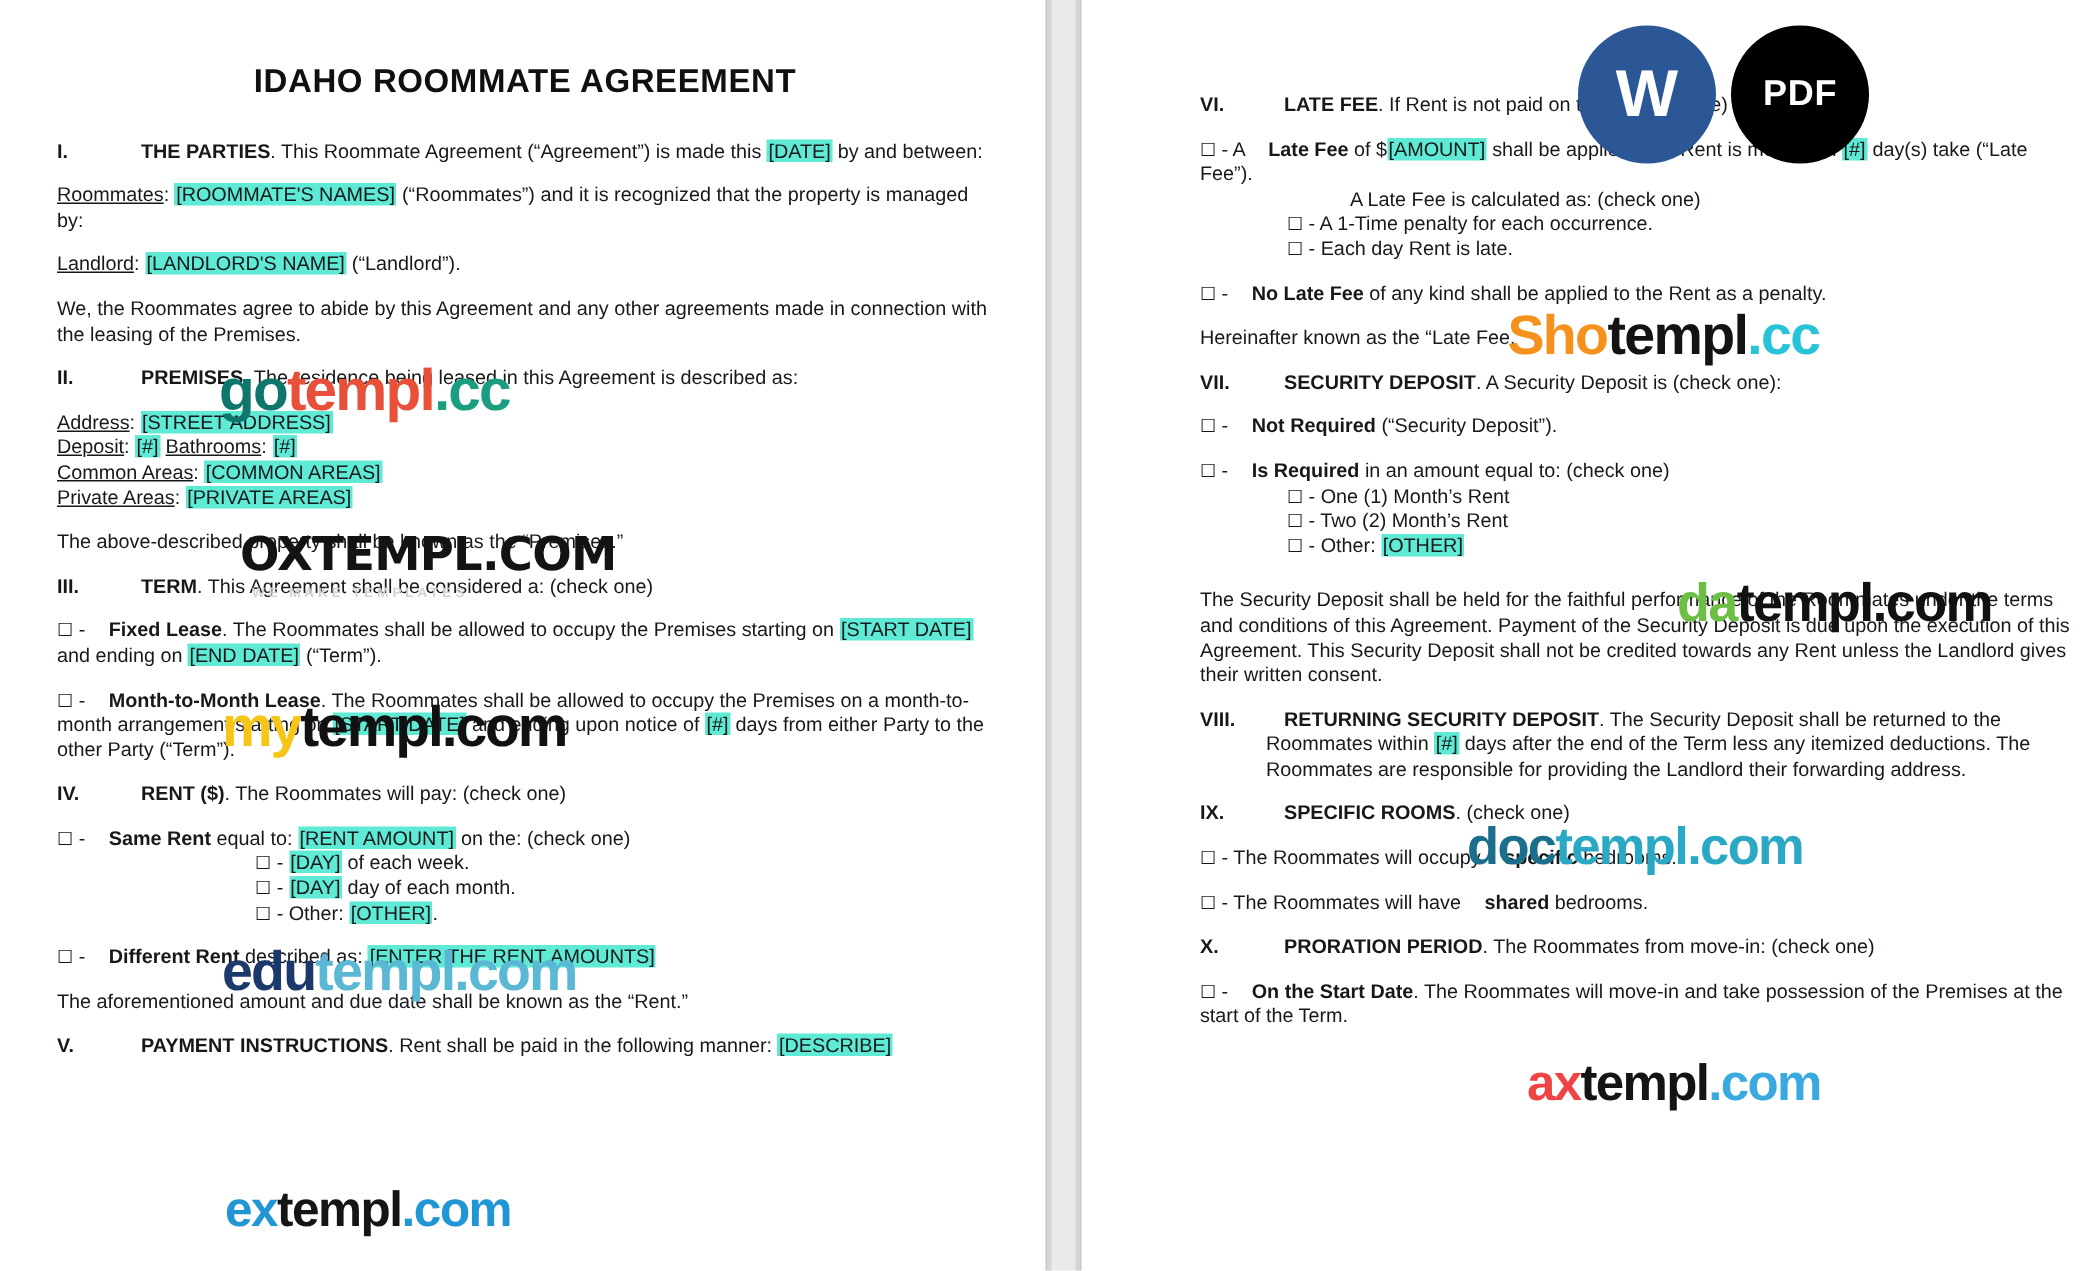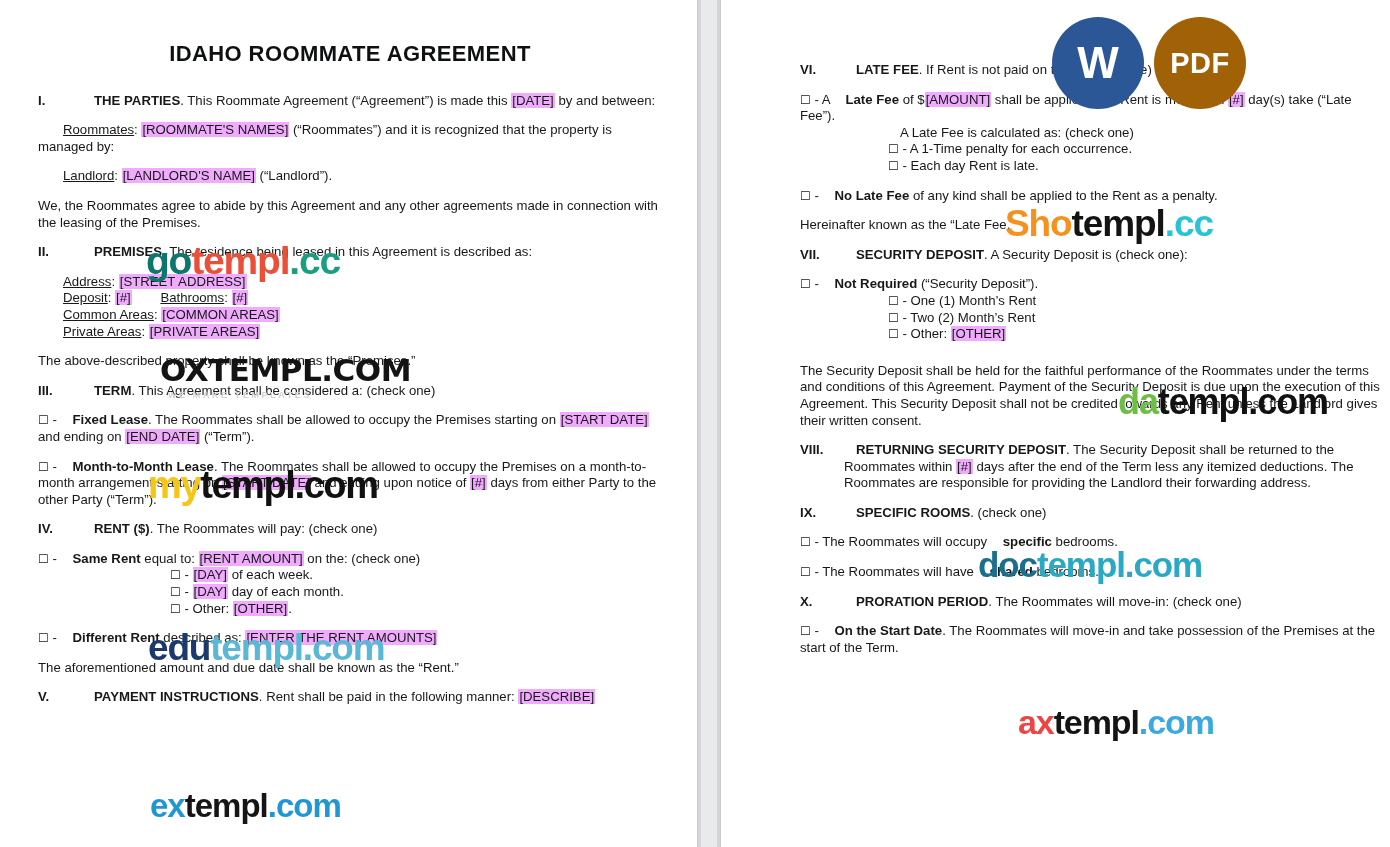--- a/index.html
+++ b/index.html
@@ -64,53 +64,53 @@
   .num{
     width:44px;
     flex:0 0 44px;
     font-weight:bold;
     font-size:13.2px;
   }
   .body{flex:1 1 auto;}
   b,strong{font-weight:bold;padding-left:12px;}
 
   .indent1{margin-left:44px;}
-  .indent2{margin-left:88px;}
+  .indent2{margin-left:58px;}
   .indent3{margin-left:132px;}
 
   .blk{margin:13px 0 0 0;}
 
   .fill{
-    background:#f0abfc;
+    background:#5eead4;
     color:#16181a;
     padding:0 1px;
     box-decoration-break:clone;
     -webkit-box-decoration-break:clone;
   }
-  .u{text-decoration:underline;margin-left:25px;}
+  .u{text-decoration:underline;}
   .cb{
     font-family:"DejaVu Sans", sans-serif;
     font-size:12px;
     letter-spacing:0;
   }
 
   
   .badges{
     position:absolute;top:17px;left:1052px;
     z-index:40;
     display:flex;
   }
   .badge{
     width:92px;height:92px;border-radius:50%;
     display:flex;align-items:center;justify-content:center;
     color:#fff;font-weight:bold;
     font-family:"Liberation Sans", sans-serif;
   }
   .badge-w{background:#2b5797;font-size:44px;}
-  .badge-pdf{background:#a16207;font-size:29px;margin-left:10px;letter-spacing:.5px;}
+  .badge-pdf{background:#000000;font-size:24px;margin-left:10px;letter-spacing:.5px;}
 
   
   .wm{
     position:absolute;
     z-index:30;
     font-weight:bold;
     white-space:nowrap;
     font-family:"Liberation Sans", sans-serif;
     pointer-events:none;
   }
@@ -288,20 +288,23 @@
         <div class="num">VII.</div>
         <div class="body">
           <b>SECURITY DEPOSIT</b><span>. A Security Deposit is (check one):</span>
         </div>
       </div>
 
       <div class="blk indent1">
         <span class="cb">☐</span> - <b>Not Required</b><span> (“Security Deposit”).</span>
       </div>
 
+      <div class="blk indent1">
+        <span class="cb">☐</span> - <b>Is Required</b><span> in an amount equal to: (check one)</span>
+      </div>
 
       <div class="indent2">
         <div><span class="cb">☐</span><span> - One (1) Month’s Rent</span></div>
         <div><span class="cb">☐</span><span> - Two (2) Month’s Rent</span></div>
         <div><span class="cb">☐</span><span> - Other: </span><span class="fill">[OTHER]</span></div>
       </div>
 
       <div class="blk indent1" style="margin-top:20px;">The Security Deposit shall be held for the faithful performance of the Roommates under the terms and conditions of this Agreement. Payment of the Security Deposit is due upon the execution of this Agreement. This Security Deposit shall not be credited towards any Rent unless the Landlord gives their written consent.</div>
 
       <div class="clause blk">
@@ -322,21 +325,21 @@
         <span class="cb">☐</span><span> - The Roommates will occupy </span><b>specific</b><span> bedrooms.</span>
       </div>
 
       <div class="blk indent1">
         <span class="cb">☐</span><span> - The Roommates will have </span><b>shared</b><span> bedrooms.</span>
       </div>
 
       <div class="clause blk">
         <div class="num">X.</div>
         <div class="body">
-          <b>PRORATION PERIOD</b><span>. The Roommates will move-in: (check one)</span>
+          <b>PRORATION PERIOD</b><span>. The Roommates from move-in: (check one)</span>
         </div>
       </div>
 
       <div class="blk indent1">
         <span class="cb">☐</span> - <b>On the Start Date</b><span>. The Roommates will move-in and take possession of the Premises at the start of the Term.</span>
       </div>
 
     </div>
   </div>
 

